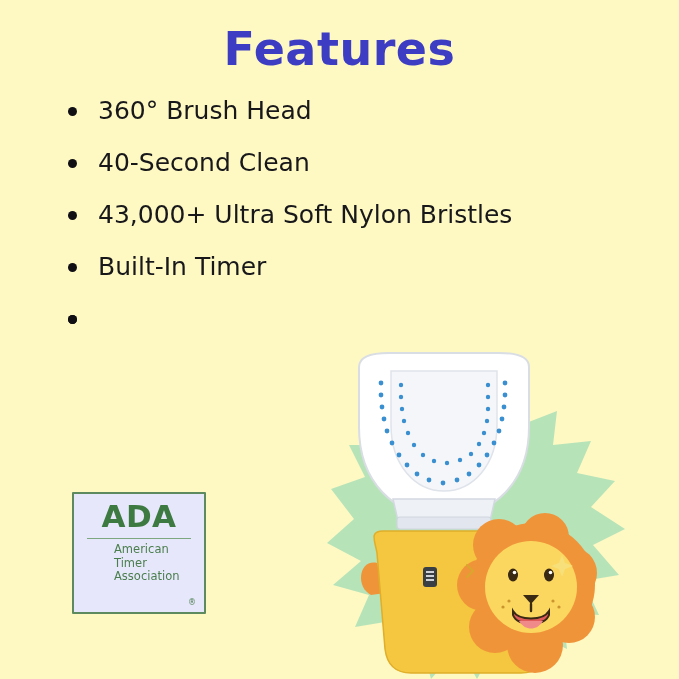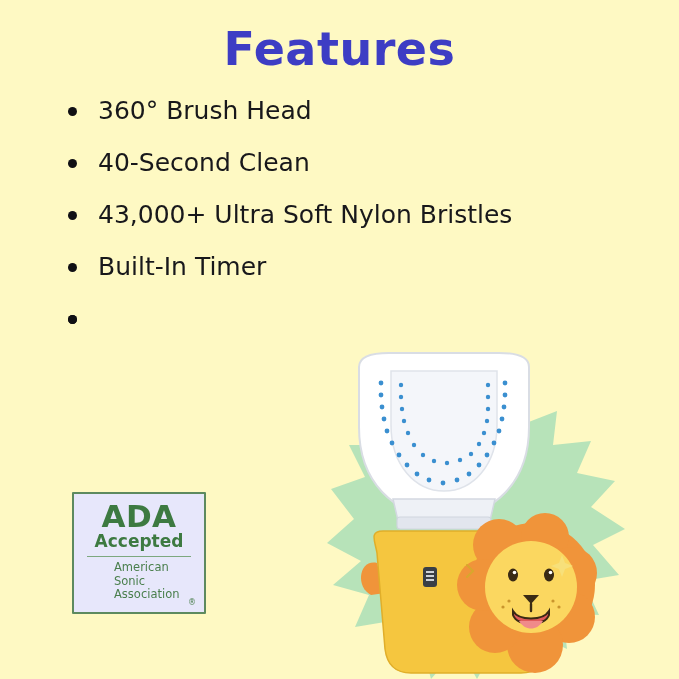--- a/index.html
+++ b/index.html
@@ -151,24 +151,23 @@
     <li>
       <span class="bullet"></span>
     </li>
     <li>
       <span class="bullet"></span>
     </li>
   </ul>
 
   <div class="ada-badge">
     <div class="ada-main">ADA</div>
-    <div class="ada-sub">Accepted</div>
     <div class="ada-rule"></div>
     <div class="ada-org">American</div>
-    <div class="ada-org">Sonic</div>
+    <div class="ada-org">Timer</div>
     <div class="ada-org">Association</div>
     <div class="ada-reg">®</div>
   </div>
 
   <div class="product">
     <svg width="360" height="330" viewBox="0 0 360 330" xmlns="http://www.w3.org/2000/svg">
 
       <g>
         <path fill="#b7e3b9" d="
           M 35,170

